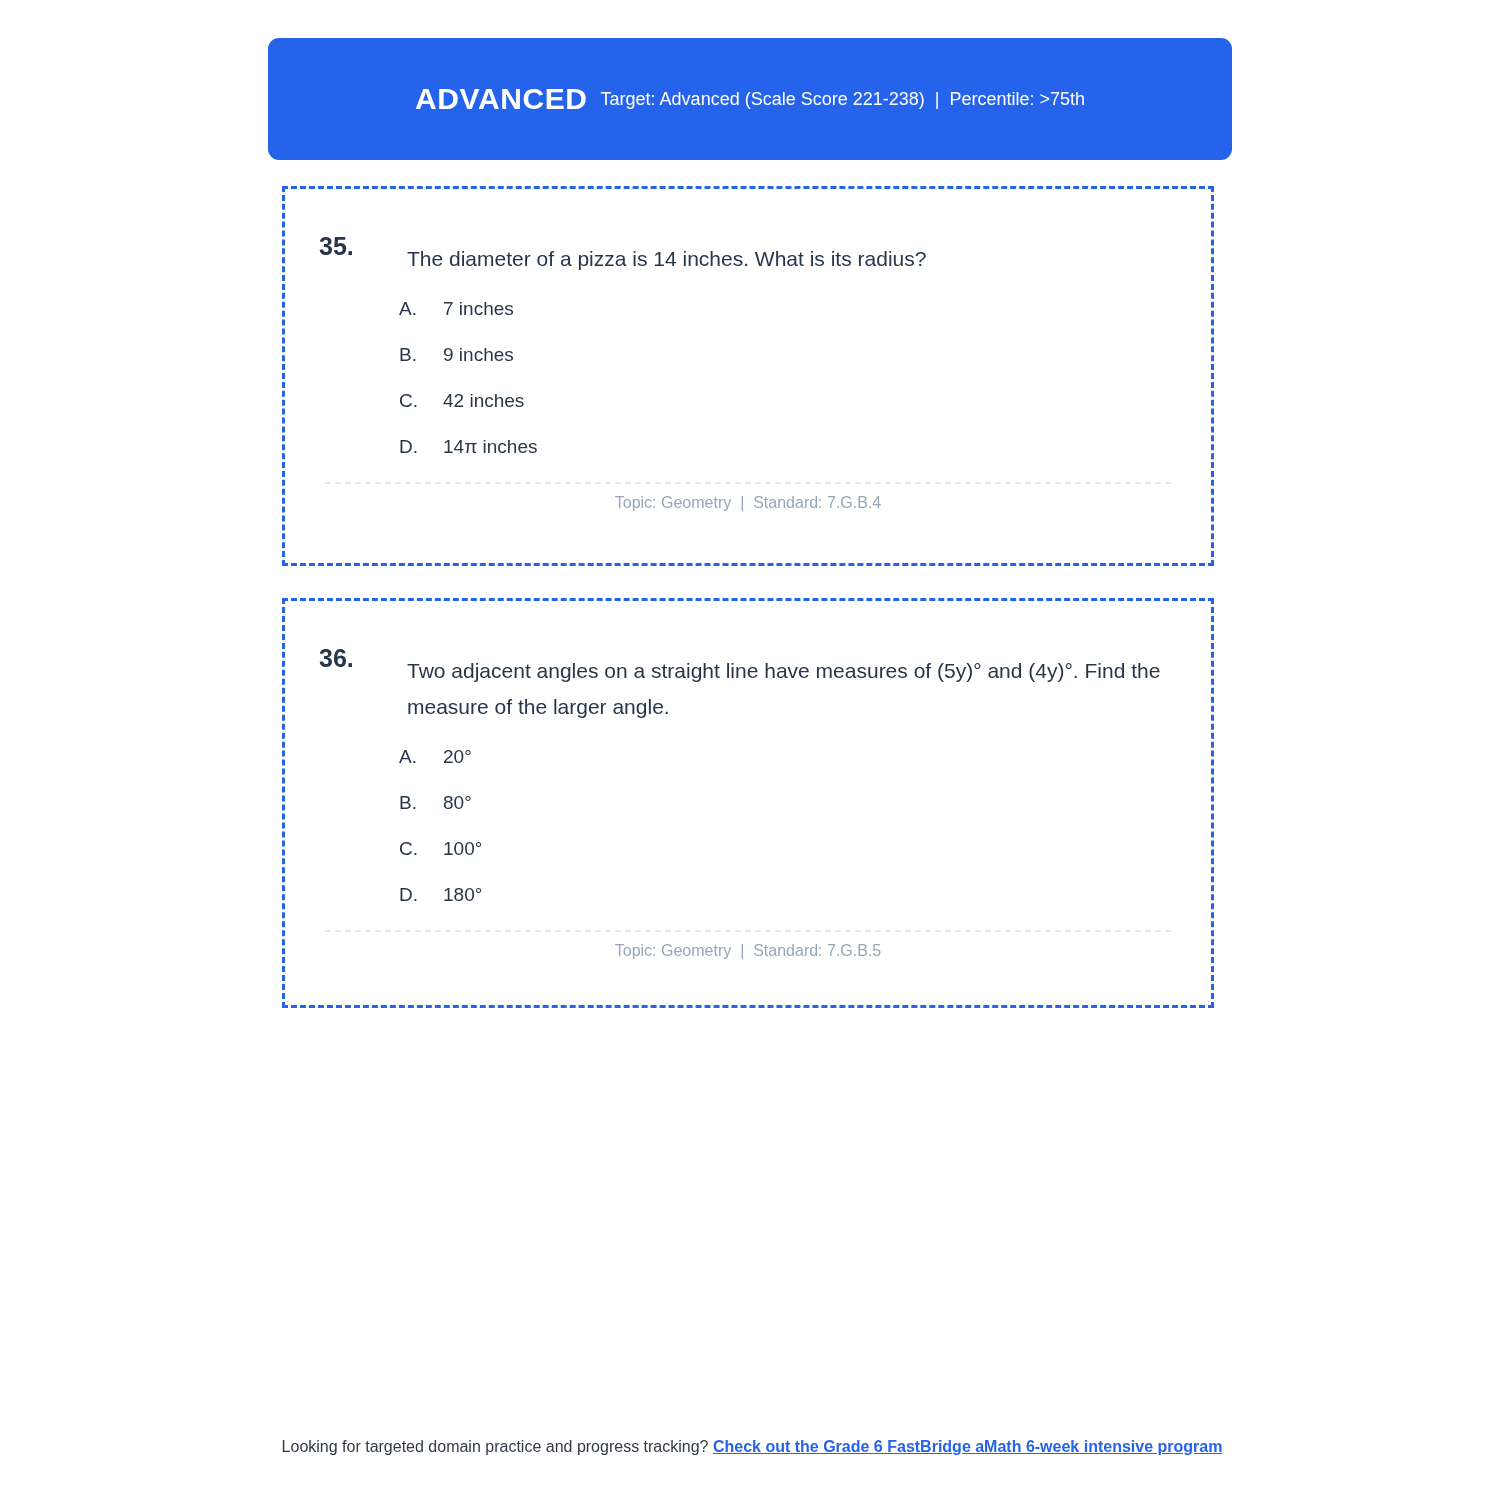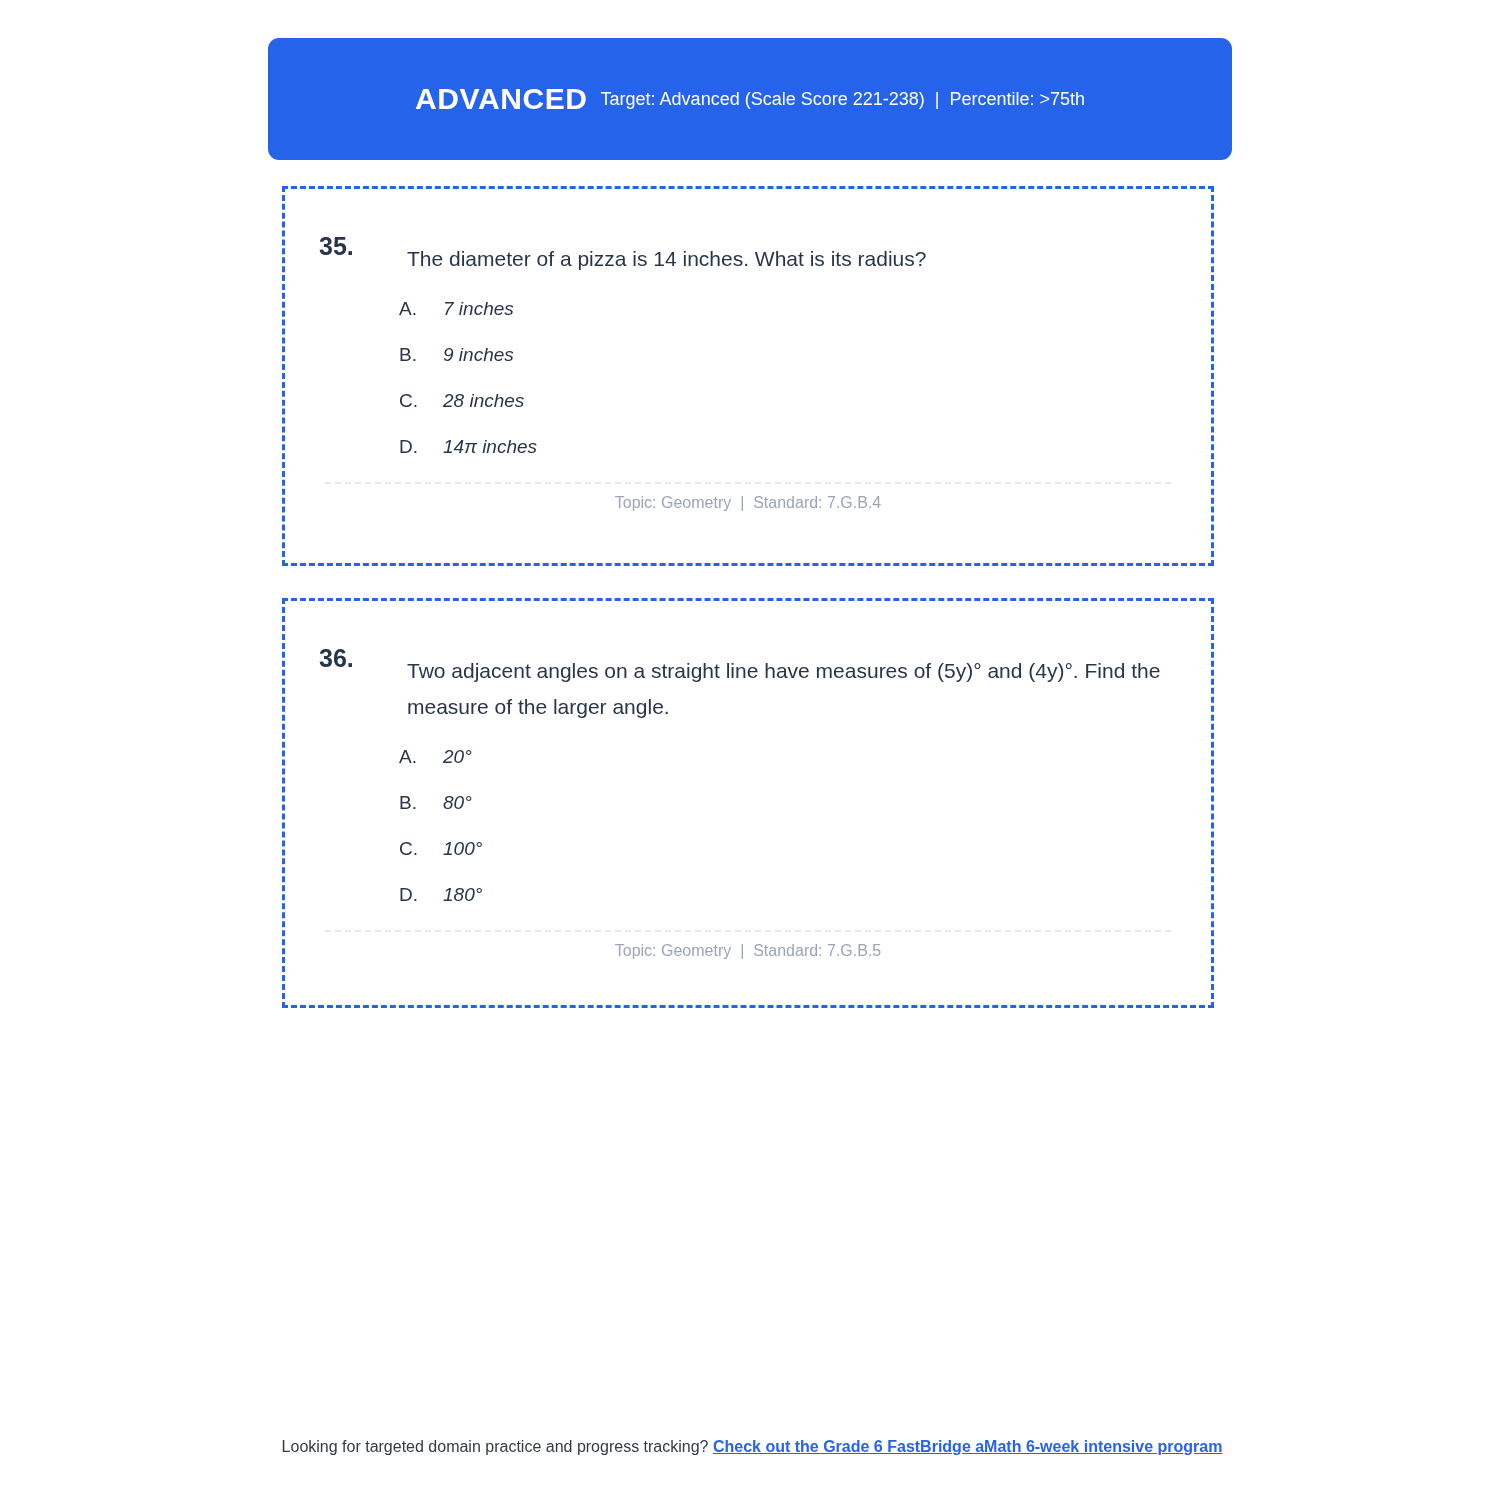--- a/index.html
+++ b/index.html
@@ -93,21 +93,21 @@
     font-size: 19px;
     color: #27364b;
     line-height: 1;
     margin-bottom: 27px;
   }
   .option:last-child { margin-bottom: 0; }
   .opt-letter {
     flex: 0 0 auto;
     width: 44px;
   }
-  .opt-text { flex: 1 1 auto; font-style: italic; }
+  .opt-text { flex: 1 1 auto; }
 
   .q-sep {
     margin: 26px 6px 0 6px;
     border-top: 2px dashed #e6e8ee;
     height: 0;
   }
 
   .q-meta {
     margin-top: 10px;
     text-align: center;
@@ -153,21 +153,21 @@
       <div class="option">
         <span class="opt-letter">A.</span>
         <span class="opt-text">7 inches</span>
       </div>
       <div class="option">
         <span class="opt-letter">B.</span>
         <span class="opt-text">9 inches</span>
       </div>
       <div class="option">
         <span class="opt-letter">C.</span>
-        <span class="opt-text">28 inches</span>
+        <span class="opt-text">42 inches</span>
       </div>
       <div class="option">
         <span class="opt-letter">D.</span>
         <span class="opt-text">14π inches</span>
       </div>
     </div>
     <div class="q-sep"></div>
     <div class="q-meta">Topic: Geometry  |  Standard: 7.G.B.4</div>
   </div>
 

